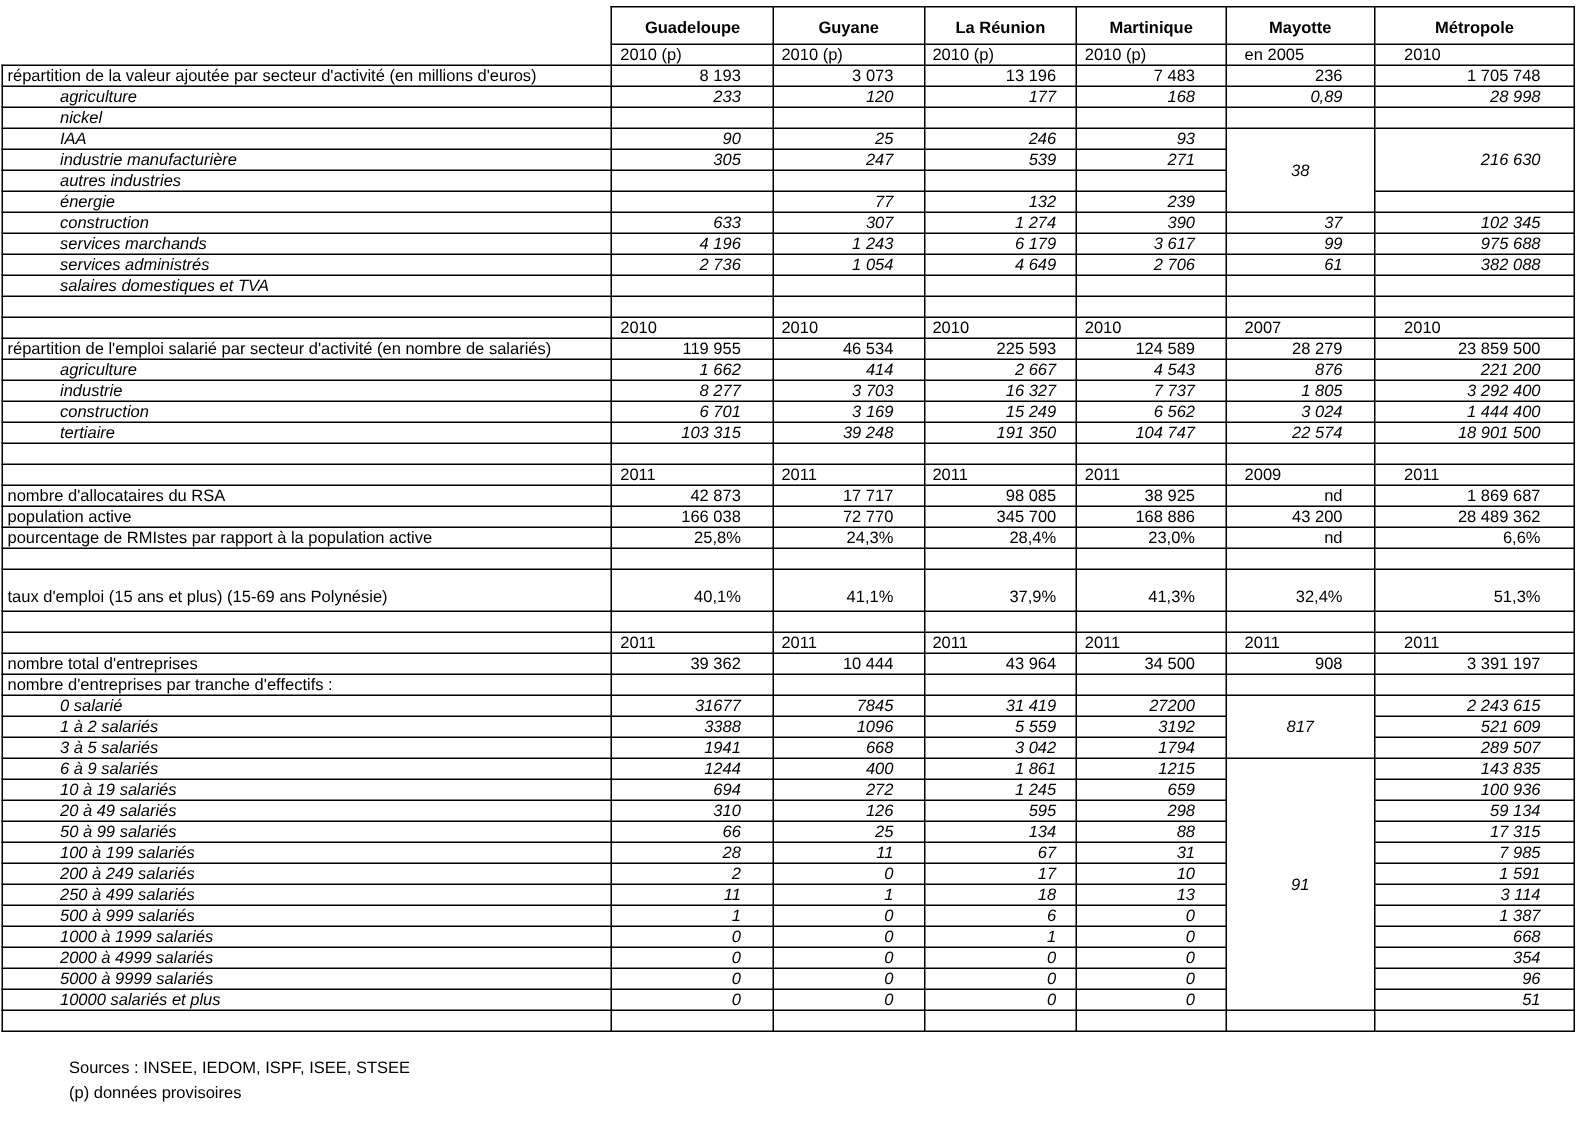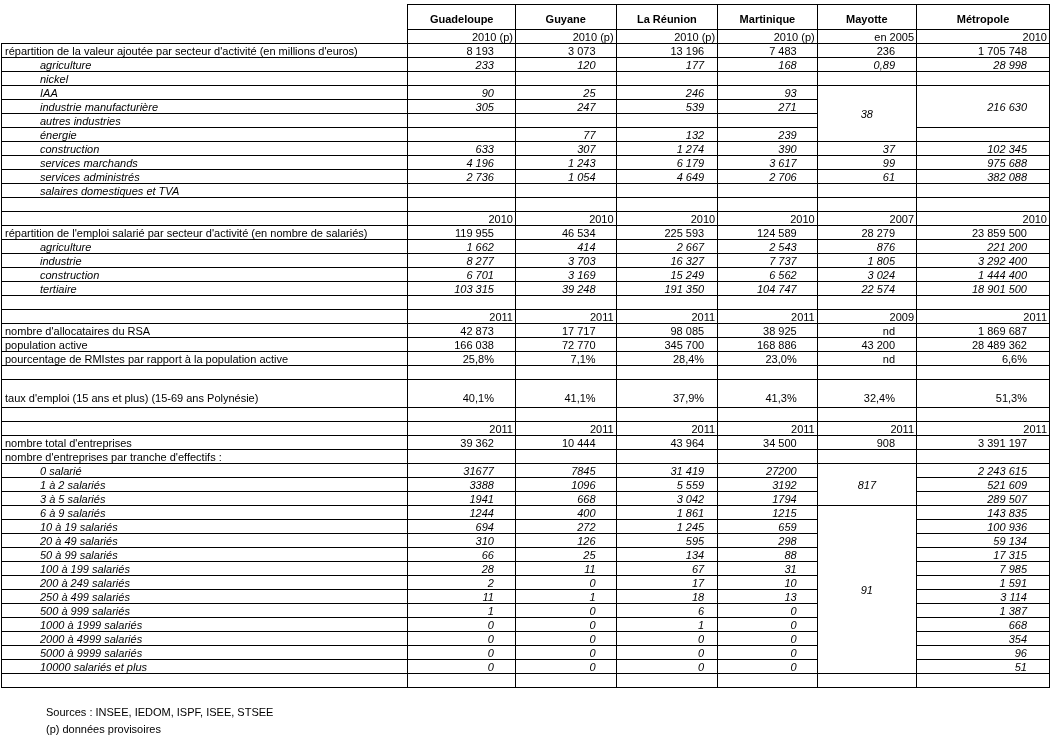--- a/index.html
+++ b/index.html
@@ -3,21 +3,21 @@
 <meta charset="utf-8">
 <style>
   html,body{margin:0;padding:0;background:#ffffff;width:1063px;height:756px;overflow:hidden;
     font-family:"Liberation Sans","DejaVu Sans",sans-serif;font-size:11px;color:#000;}
   #wrap{position:relative;width:1063px;height:756px;}
   table{border-collapse:collapse;table-layout:fixed;margin:4px 13px 0 1px;}
   td{border:1px solid #000;height:13px;padding:0 2px;overflow:hidden;white-space:nowrap;
      line-height:12px;vertical-align:middle;}
   td.nb{border:none;background:#fff;}
   .hdr{font-weight:bold;text-align:center;vertical-align:bottom;padding-bottom:4px;}
-  .yr{text-align:right;padding-left:5px;}
+  .yr{text-align:left;padding-left:5px;}
   .lab{text-align:left;padding-left:3px;}
   .sub{padding-left:38px;font-style:italic;}
   .num{text-align:right;}
   .it{font-style:italic;}
   .ctr{text-align:center;}
   
   td.num.col1{padding-right:21px;}
   td.num.col2{padding-right:20px;padding-left:38px;}
   td.num.col3{padding-right:13px;}
   td.num.col4{padding-right:20px;}
@@ -180,21 +180,21 @@
           <td class="num col3">225 593</td>
           <td class="num col4">124 589</td>
           <td class="num col5">28 279</td>
           <td class="num col6">23 859 500</td>
         </tr>
         <tr>
           <td class="lab sub col0">agriculture</td>
           <td class="num it col1">1 662</td>
           <td class="num it col2">414</td>
           <td class="num it col3">2 667</td>
-          <td class="num it col4">2 543</td>
+          <td class="num it col4">4 543</td>
           <td class="num it col5">876</td>
           <td class="num it col6">221 200</td>
         </tr>
         <tr>
           <td class="lab sub col0">industrie</td>
           <td class="num it col1">8 277</td>
           <td class="num it col2">3 703</td>
           <td class="num it col3">16 327</td>
           <td class="num it col4">7 737</td>
           <td class="num it col5">1 805</td>
@@ -250,21 +250,21 @@
           <td class="num col1">166 038</td>
           <td class="num col2">72 770</td>
           <td class="num col3">345 700</td>
           <td class="num col4">168 886</td>
           <td class="num col5">43 200</td>
           <td class="num col6">28 489 362</td>
         </tr>
         <tr>
           <td class="lab col0">pourcentage de RMIstes par rapport à la population active</td>
           <td class="num col1">25,8%</td>
-          <td class="num col2">7,1%</td>
+          <td class="num col2">24,3%</td>
           <td class="num col3">28,4%</td>
           <td class="num col4">23,0%</td>
           <td class="num col5">nd</td>
           <td class="num col6">6,6%</td>
         </tr>
         <tr>
           <td class="lab col0"></td>
           <td class="num col1"></td>
           <td class="num col2"></td>
           <td class="num col3"></td>

